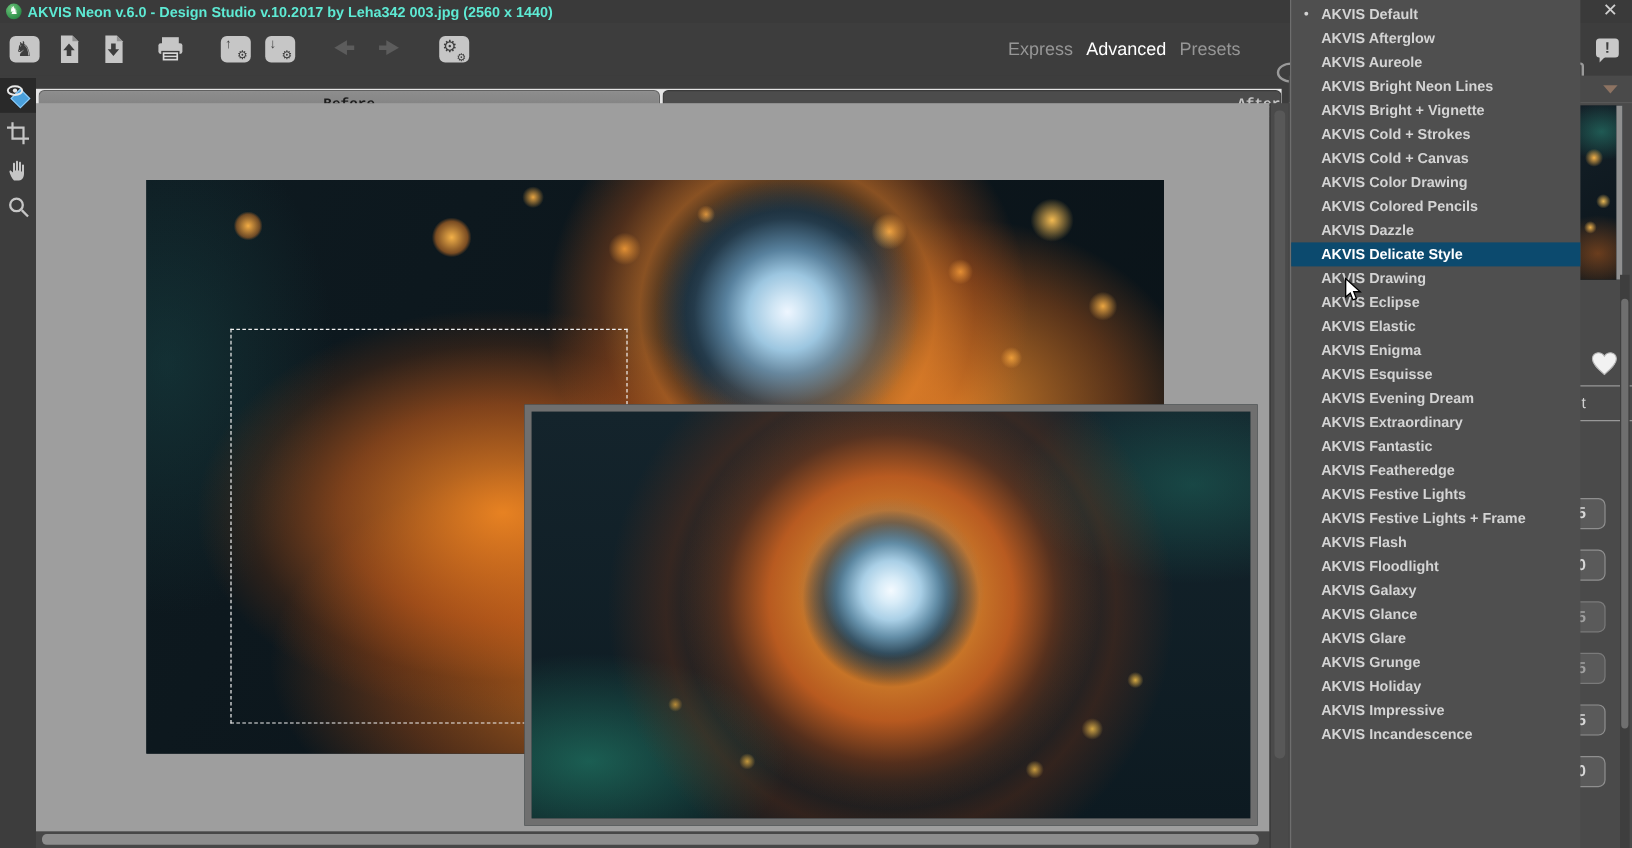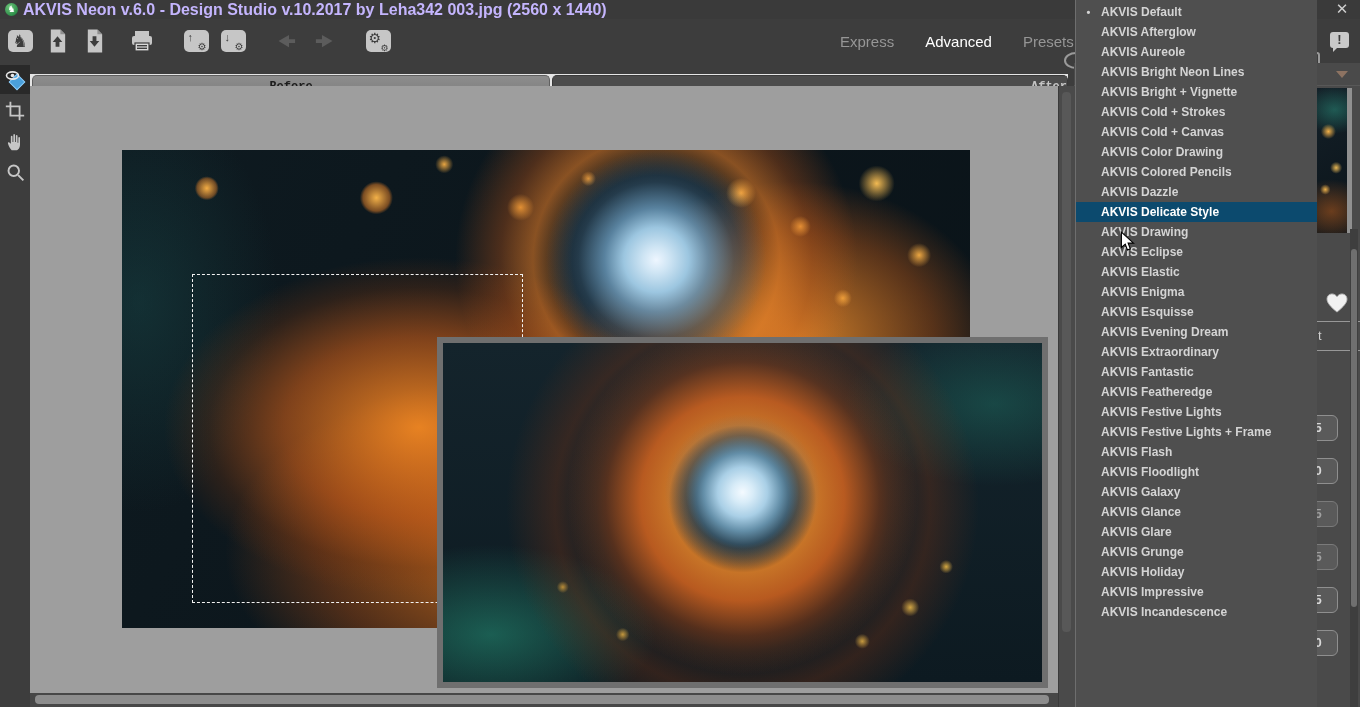--- a/index.html
+++ b/index.html
@@ -6,40 +6,40 @@
   html,body { width:1360px; height:707px; overflow:hidden; background:#3d3d3d;
               font-family:"Liberation Sans", sans-serif; }
   #app { position:relative; width:1360px; height:707px; }
 
   
   .titlebar { position:absolute; left:0; top:0; width:1360px; height:19px;
               background:#3a3a3a; display:flex; align-items:center; padding-left:5px; }
   .appicon { width:13px; height:13px; border-radius:50%;
              background:radial-gradient(circle at 35% 30%, #6cc47a, #2f8f4a 70%, #1e6b35);
              color:#fff; font-size:9px; line-height:13px; text-align:center; margin-right:5px; }
-  .apptitle { color:#c4b5fd; font-size:16px; font-weight:bold; white-space:nowrap; }
+  .apptitle { color:#5eead4; font-size:12px; font-weight:bold; white-space:nowrap; }
   .closebtn { position:absolute; right:9px; top:0px; color:#cfcfcf; font-size:15px;
               width:18px; height:18px; text-align:center; line-height:18px; cursor:pointer; }
 
   
   .toolbar { position:absolute; left:0; top:19px; width:1360px; height:44px; background:#3d3d3d; }
   .tb-left { position:absolute; left:6px; top:0; height:44px; display:flex; align-items:center; gap:9px; }
   .tbtn { width:28px; height:28px; display:flex; align-items:center; justify-content:center; }
   .tile { width:25px; height:22px; background:#c6c6c6; border-radius:5px; color:#3d3d3d;
           display:flex; align-items:center; justify-content:center; position:relative; }
   .tile .knight { font-size:17px; line-height:1; }
   .tile .tarrow { position:absolute; left:4px; top:1px; font-size:11px; font-weight:bold; }
   .tile .tgear  { position:absolute; right:2px; bottom:0px; font-size:10px; line-height:1; }
   .tile .g1 { position:absolute; left:3px; top:1px; font-size:14px; line-height:1; }
   .tile .g2 { position:absolute; right:2px; bottom:-1px; font-size:9px; line-height:1; }
   .navarrow { font-size:20px; font-weight:bold; color:#5c5c5c; line-height:1; }
   .gap1 { width:8px; } .gap2 { width:2px; }
 
   .tb-modes { position:absolute; left:840px; top:0; height:44px; display:flex;
-              align-items:center; gap:31px; font-size:15px; }
+              align-items:center; gap:11px; font-size:15px; }
   .mode { color:#969696; cursor:pointer; }
   .mode.active { color:#ffffff; }
 
   .partial-circle-icon { position:absolute; left:1064px; top:33px; width:24px; height:17px;
                          border:2px solid #9a9a9a; border-radius:50%; }
   .sliver-icon { position:absolute; left:1310px; top:33px; width:10px; height:15px;
                  border:2px solid #9a9a9a; border-radius:3px; }
   .bubble { position:absolute; left:1330px; top:13px; width:19px; height:16px;
             background:#c9c9c9; border-radius:3px; color:#3d3d3d; font-size:13px;
             font-weight:bold; text-align:center; line-height:16px; }

